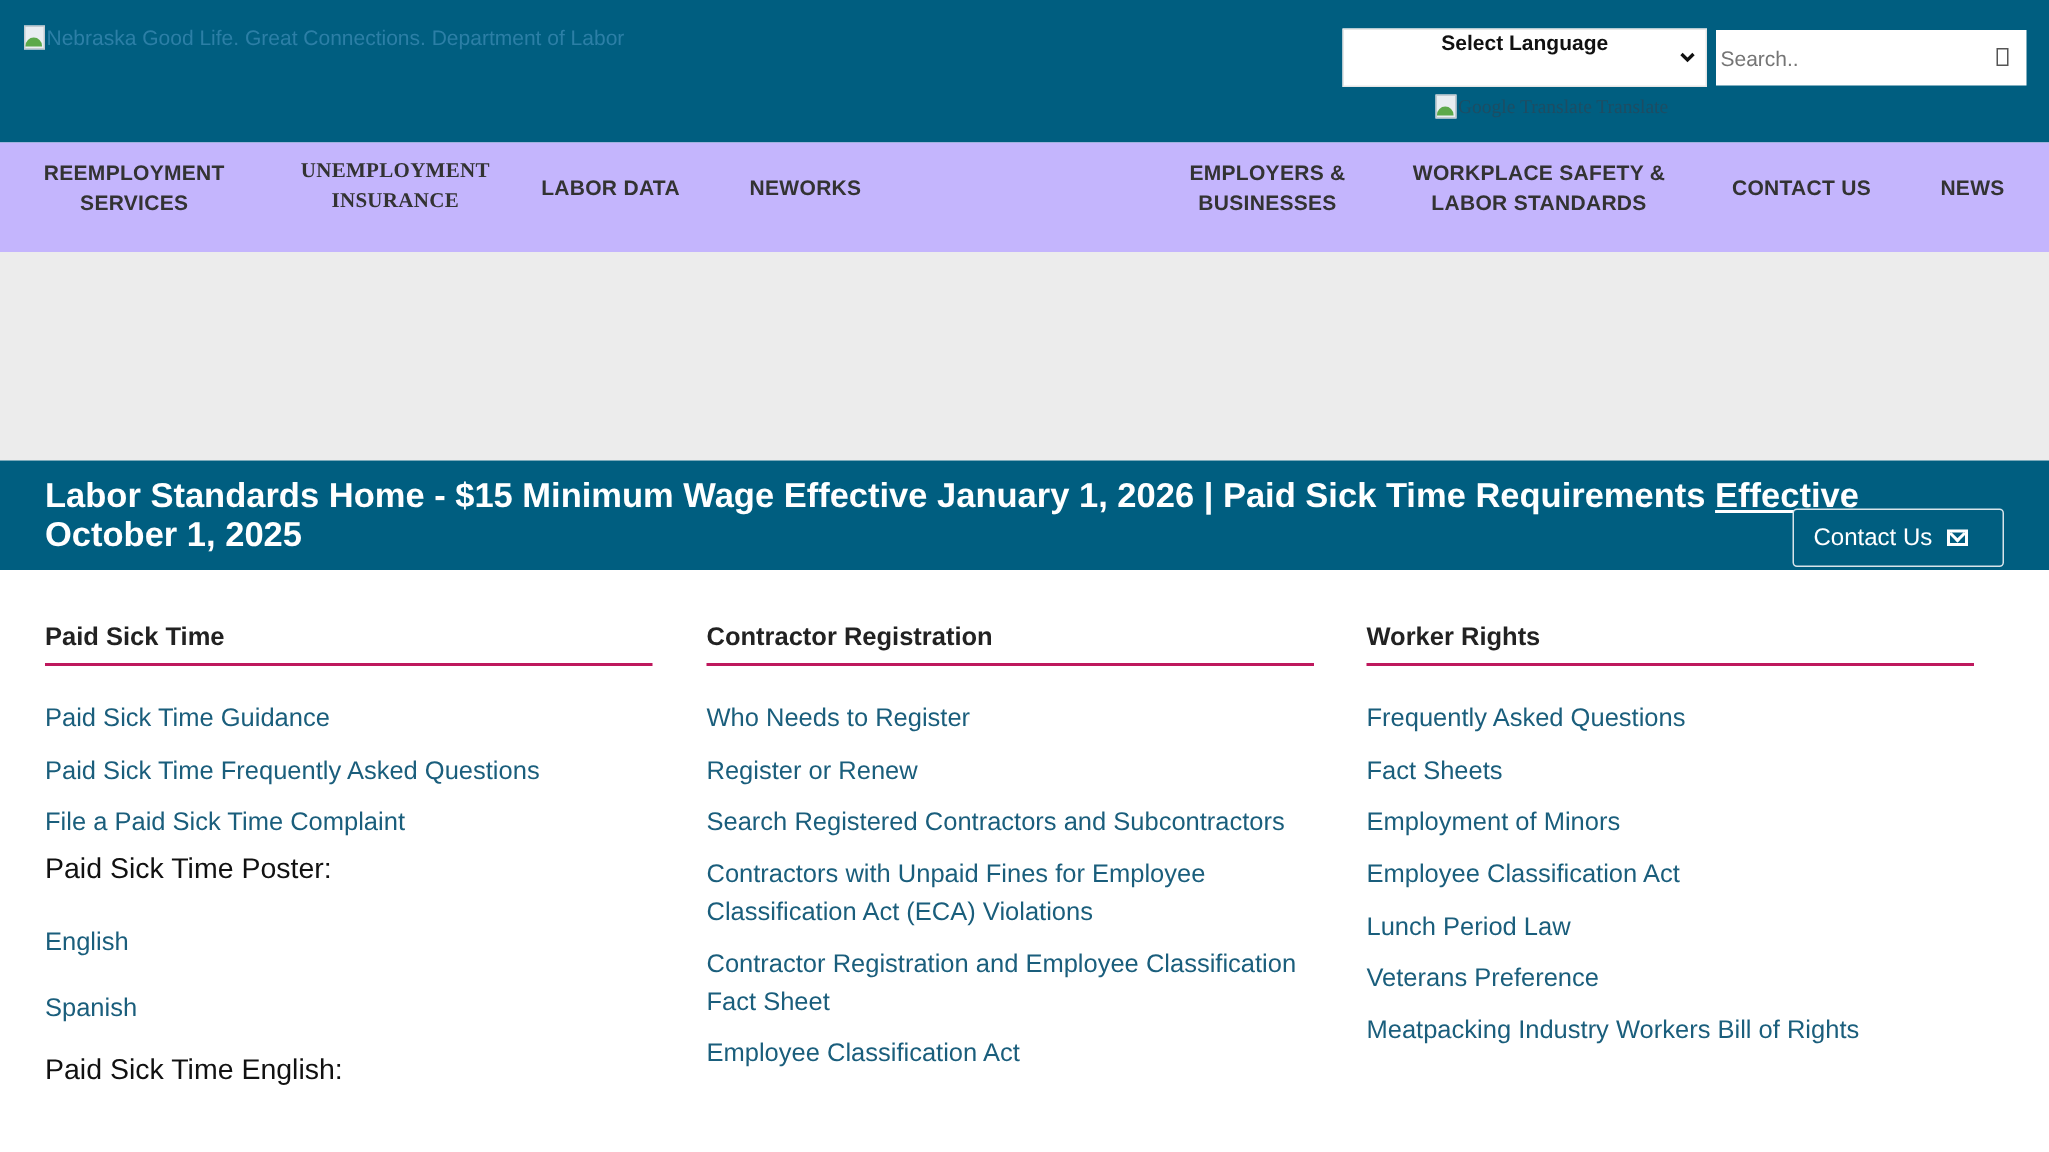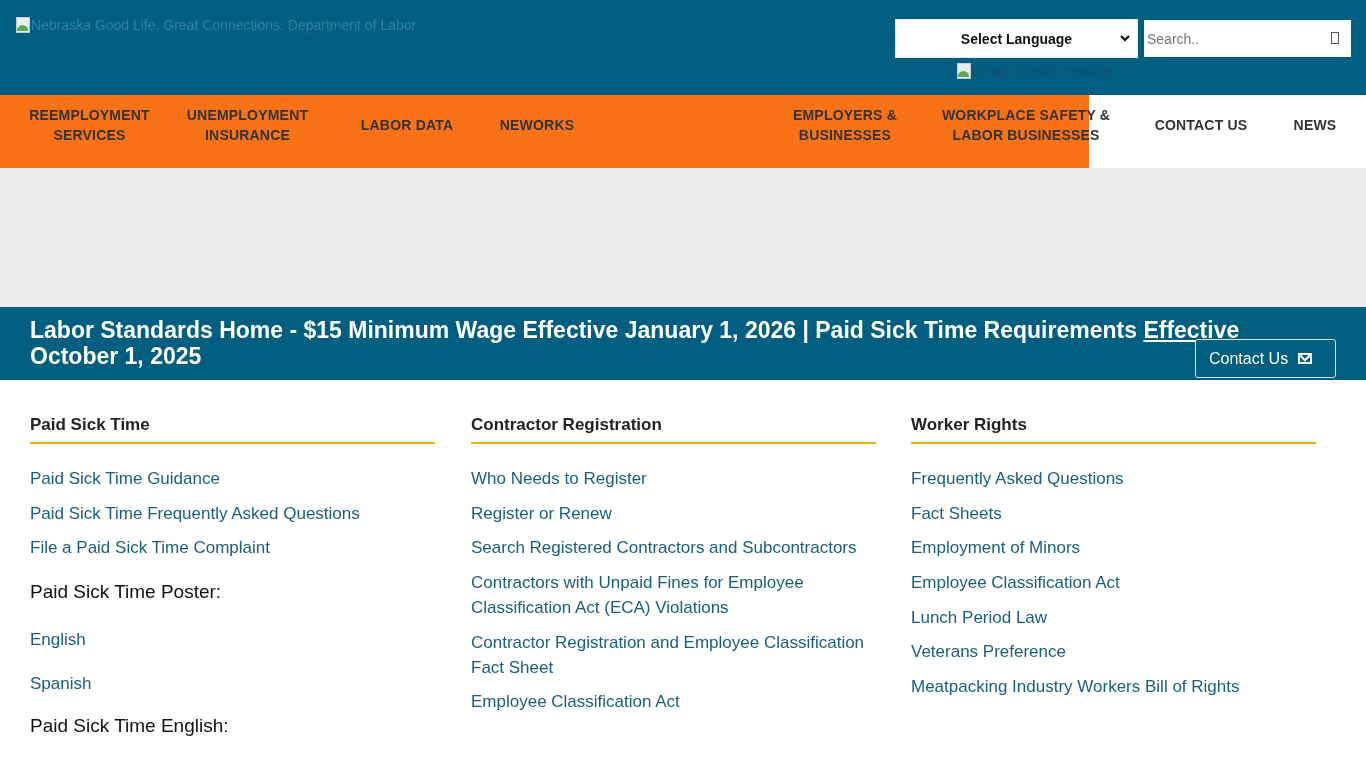--- a/index.html
+++ b/index.html
@@ -2,38 +2,38 @@
 <html><head>
 <meta charset="utf-8">
 <style>
   * { box-sizing: border-box; margin: 0; padding: 0; }
   html, body { width: 1366px; height: 768px; overflow: hidden; background: #ffffff; font-family: "Liberation Sans", sans-serif; }
   .header { position: absolute; left: 0; top: 0; width: 1366px; height: 95px; background: #005e80; }
   .logo { position: absolute; left: 15px; top: 17px; display: flex; align-items: center; font-size: 14px; color: #2c7fa6; }
   .broken-img { width: 16px; height: 16px; display: inline-block; position: relative; margin-right: 0px; }
   .broken-img::before { content: ""; position: absolute; left: 1px; top: 0; width: 12px; height: 14px; background: #e9eef1; border: 1px solid #c4ccd2; }
   .broken-img::after { content: ""; position: absolute; left: 2px; top: 8px; width: 11px; height: 6px; background: #5ca94a; border-radius: 6px 6px 0 0; }
-  .lang-select { position: absolute; left: 895px; top: 19px; width: 243px; height: 39px; background: #ffffff; border: 1px solid #e6e6e6; display: flex; align-items: center; justify-content: center; font-size: 14px; font-weight: bold; color: #111; }
+  .lang-select { position: absolute; left: 895px; top: 19px; width: 243px; height: 39px; background: #ffffff; border: 1px solid #e6e6e6; display: flex; align-items: flex-start; justify-content: center; font-size: 14px; font-weight: bold; color: #111; }
   .lang-select .chev { position: absolute; right: 6px; top: 11px; width: 12px; height: 14px; }
   .search-box { position: absolute; left: 1144px; top: 20px; width: 207px; height: 37px; background: #ffffff; display: flex; align-items: center; }
   .search-box input { border: none; outline: none; width: 170px; height: 35px; padding-left: 3px; font-size: 14px; font-family: "Liberation Sans", sans-serif; color: #333; background: transparent; }
   .search-box input::placeholder { color: #757575; }
   .search-btn { position: absolute; right: 12px; top: 12px; width: 8px; height: 12px; border: 1px solid #555; background: transparent; }
   .gt-badge { position: absolute; left: 956px; top: 63px; display: flex; align-items: center; font-size: 13px; color: #1d4d63; font-family: "Liberation Serif", serif; text-align: right; }
-  .nav { position: absolute; left: 0; top: 95px; width: 1089px; height: 73px; background: #f97316; padding-left: 28px; }
+  .nav { position: absolute; left: 0; top: 95px; width: 1366px; height: 73px; background: #c4b5fd; padding-left: 28px; }
   .nav-item { position: absolute; top: 0; height: 60px; display: flex; align-items: center; justify-content: center; text-align: center; font-size: 14px; font-weight: bold; color: #333333; line-height: 20px; letter-spacing: 0.2px; }
   .banner-band { position: absolute; left: 0; top: 168px; width: 1366px; height: 139px; background: #ececec; }
   .title-bar { position: absolute; left: 0; top: 307px; width: 1366px; height: 73px; background: #005e80; }
   .page-title { position: absolute; left: 30px; top: 10px; width: 1300px; color: #ffffff; font-size: 23px; font-weight: bold; line-height: 26px; }
   .page-title .u { text-decoration: underline; }
   .contact-btn { position: absolute; left: 1195px; top: 32px; width: 141px; height: 39px; border: 1px solid #d7e4ea; border-radius: 3px; background: #005e80; color: #ffffff; font-size: 16px; display: flex; align-items: center; padding-left: 13px; cursor: pointer; font-family: "Liberation Sans", sans-serif; }
   .contact-btn .mail { margin-left: 10px; width: 14px; height: 11px; border: 2px solid #fff; position: relative; }
   .contact-btn .mail::after { content: ""; position: absolute; left: 1px; top: -3px; width: 6px; height: 6px; border-right: 2px solid #fff; border-bottom: 2px solid #fff; transform: rotate(45deg); }
   .col { position: absolute; top: 415px; width: 405px; }
-  .col h3 { font-size: 17px; font-weight: bold; color: #222222; padding-bottom: 7px; border-bottom: 2px solid #eab308; margin-bottom: 22px; }
+  .col h3 { font-size: 17px; font-weight: bold; color: #222222; padding-bottom: 7px; border-bottom: 2px solid #be185d; margin-bottom: 22px; }
   .col a { display: block; color: #1a5e7c; font-size: 17px; text-decoration: none; line-height: 25px; margin-bottom: 9.7px; }
   .col .sub { font-size: 19px; color: #111111; margin: 0 0 24px 0; line-height: 22px; }
   .col .sp-link { margin-bottom: 19px; }
 </style>
 </head>
 <body>
 
 <div class="header">
   <a class="logo">
     <span class="broken-img"></span>
@@ -55,34 +55,34 @@
   <div class="gt-badge">
     <span class="broken-img"></span>
     <span>Google Translate Translate</span>
   </div>
 </div>
 
 <nav class="nav">
   <div class="nav-item" style="left:18px;width:143px;">
     <span><span>REEMPLOYMENT</span><br><span>SERVICES</span></span>
   </div>
-  <div class="nav-item" style="left:176px;width:143px;">
+  <div class="nav-item" style="left:192px;width:143px;font-family:Liberation Serif, serif;">
     <span><span>UNEMPLOYMENT</span><br><span>INSURANCE</span></span>
   </div>
   <div class="nav-item" style="left:350px;width:114px;">
     <span>LABOR DATA</span>
   </div>
   <div class="nav-item" style="left:487px;width:100px;justify-content:center;">
     <span>NEWORKS</span>
   </div>
   <div class="nav-item" style="left:780px;width:130px;">
     <span><span>EMPLOYERS &amp;</span><br><span>BUSINESSES</span></span>
   </div>
   <div class="nav-item" style="left:930px;width:192px;">
-    <span><span>WORKPLACE SAFETY &amp;</span><br><span>LABOR BUSINESSES</span></span>
+    <span><span>WORKPLACE SAFETY &amp;</span><br><span>LABOR STANDARDS</span></span>
   </div>
   <div class="nav-item" style="left:1143px;width:116px;">
     <span>CONTACT US</span>
   </div>
   <div class="nav-item" style="left:1280px;width:70px;">
     <span>NEWS</span>
   </div>
 </nav>
 
 <div class="banner-band"></div>
@@ -94,21 +94,21 @@
   <button class="contact-btn">
     <span>Contact Us</span>
     <span class="mail"></span>
   </button>
 </div>
 
 <section class="col" style="left:30px;">
   <h3>Paid Sick Time</h3>
   <a>Paid Sick Time Guidance</a>
   <a>Paid Sick Time Frequently Asked Questions</a>
-  <a style="margin-bottom:21px;">File a Paid Sick Time Complaint</a>
+  <a style="margin-bottom:9px;">File a Paid Sick Time Complaint</a>
   <p class="sub">Paid Sick Time Poster:</p>
   <a class="sp-link">English</a>
   <a class="sp-link">Spanish</a>
   <p class="sub">Paid Sick Time English:</p>
 </section>
 
 <section class="col" style="left:471px;">
   <h3>Contractor Registration</h3>
   <a>Who Needs to Register</a>
   <a>Register or Renew</a>

